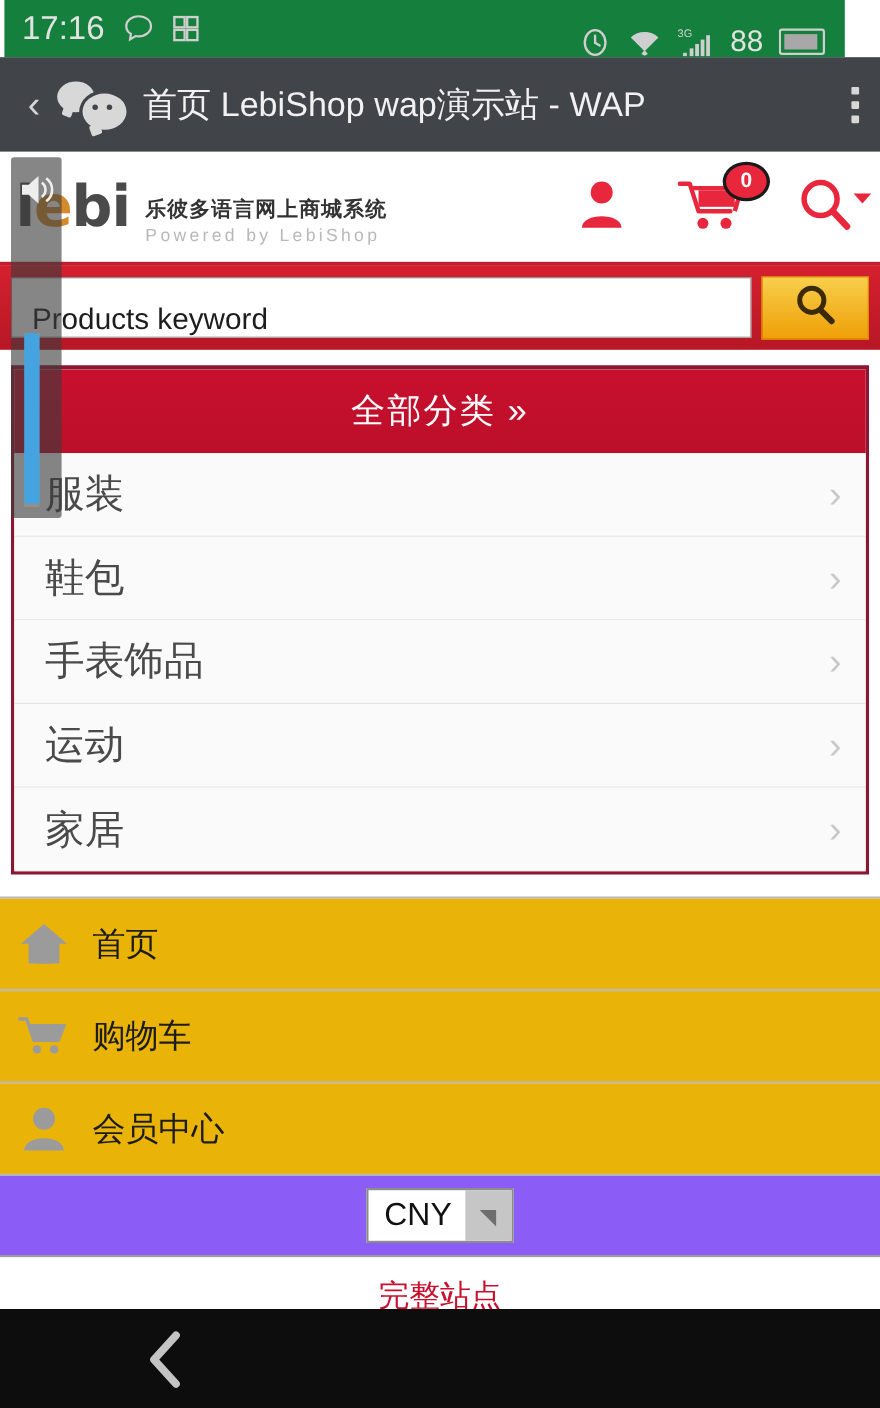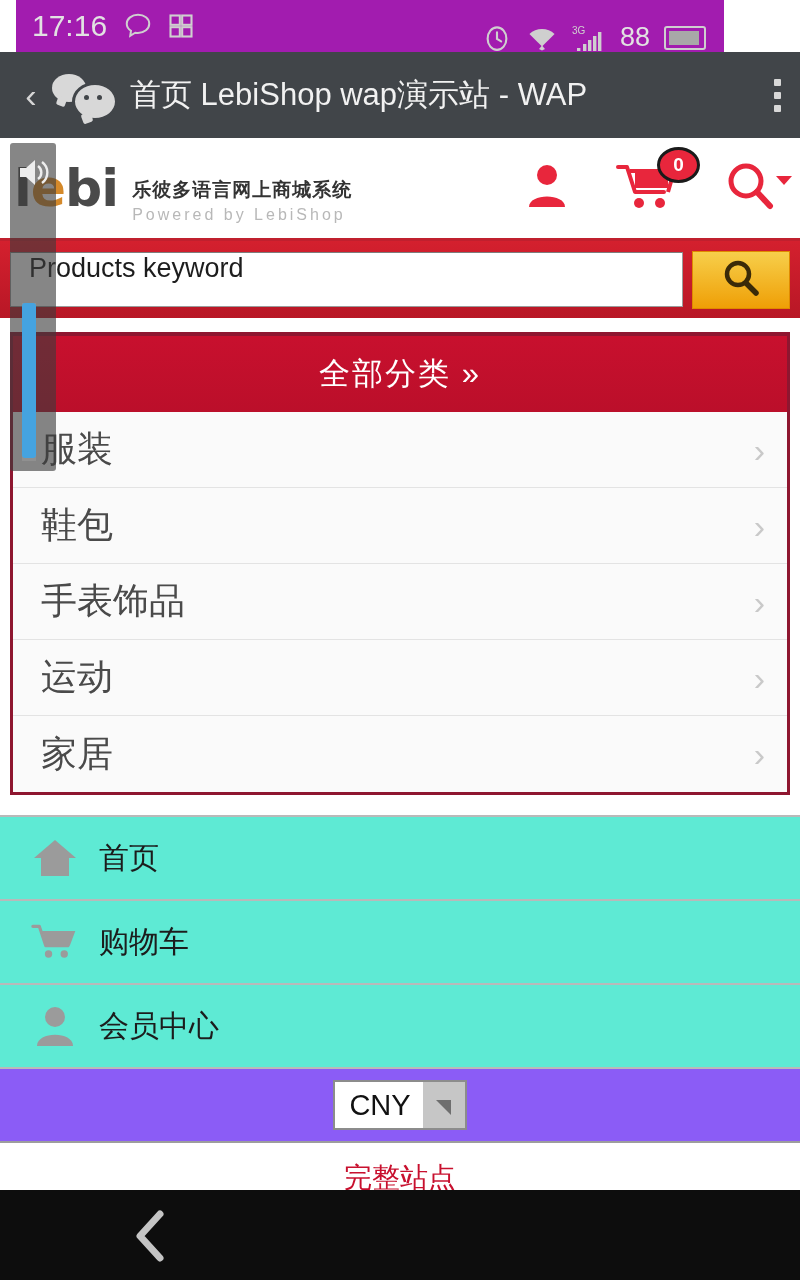--- a/index.html
+++ b/index.html
@@ -11,23 +11,23 @@
   }
   #screen {
     position: relative;
     width: 800px; height: 1280px;
     overflow: hidden;
     background: #ffffff;
   }
 
   
   .statusbar {
-    position: absolute; left: 16px; top: 0;
-    width: 708px; height: 52px;
-    background: #a21caf;
+    position: absolute; left: 4px; top: 0;
+    width: 764px; height: 52px;
+    background: #15803d;
     display: flex; align-items: center;
     box-sizing: border-box;
     padding: 0 16px;
   }
   .status-clock {
     color: #e2e2e2; font-size: 30px; letter-spacing: 0px;
     font-family: "Liberation Sans", sans-serif;
   }
   .status-left-icons { display:flex; align-items:center; gap:14px; margin-left: 16px; }
   .status-right { margin-left: auto; display: flex; align-items: center; gap: 14px; margin-top: 23px; }
@@ -94,21 +94,21 @@
   
   .search-strip {
     position: relative; height: 80px;
     background: linear-gradient(#d4202e, #b81726);
     border-top: 3px solid #c0202e;
     display:flex; align-items:center; box-sizing:border-box; padding: 0 10px;
   }
   .search-input {
     flex: 1; height: 55px; background:#fff;
     border: 1px solid #9b9b9b; border-top-color:#7d7d7d;
-    box-sizing: border-box; display:flex; align-items:flex-start;
+    box-sizing: border-box; display:flex; align-items:flex-end;
     padding-left: 18px;
   }
   .search-placeholder { font-size: 27px; color:#1d1d1d; font-family:"Liberation Sans",sans-serif; }
   .search-btn {
     margin-left: 9px; width: 96px; height: 56px;
     background: linear-gradient(#f7cf4b, #ef9f06);
     border: 1px solid #e08a00;
     display:flex; align-items:center; justify-content:center;
   }
 
@@ -129,22 +129,22 @@
     border-bottom: 1px solid #e3e3e3;
     background:#fafafa;
   }
   .cat-row:last-child { border-bottom: none; }
   .cat-label { font-size: 36px; color:#4a4a4a; }
   .cat-chev { margin-left:auto; color:#c9c9c9; font-size: 34px; line-height:1; }
 
   
   .navlist { margin-top: 20px; border-top: 2px solid #b9b9b9; }
   .nav-row {
-    height: 84px; background:#5eead4;
-    display:flex; align-items:center; padding-left: 31px;
+    height: 84px; background:#eab308;
+    display:flex; align-items:center; padding-left: 16px;
     border-bottom: 2px solid #b9b9b9; box-sizing:border-box;
   }
   .nav-icon { width: 48px; display:flex; justify-content:center; }
   .nav-label { margin-left: 20px; font-size: 30px; color:#1c1c1c; }
 
   
   .currency-area {
     background:#8b5cf6; height: 72px;
     display:flex; align-items:center; justify-content:center;
     border-bottom: 2px solid #9d9d9d;

